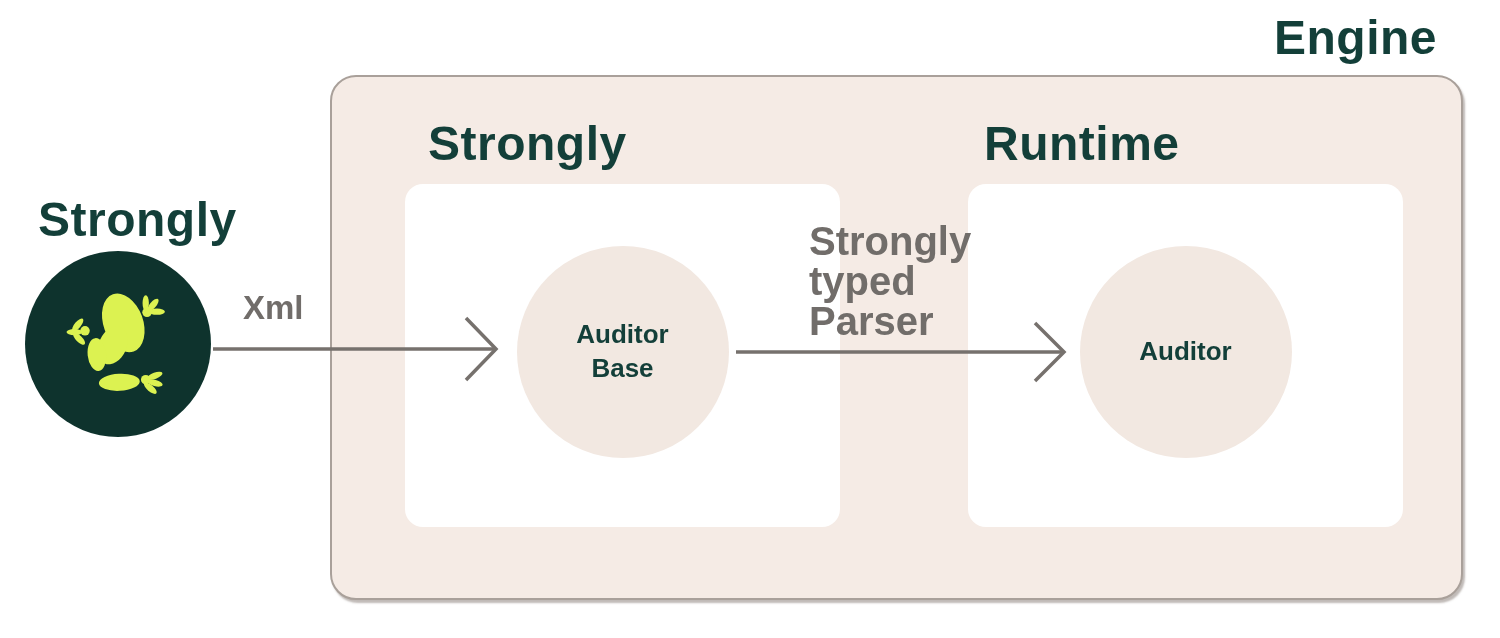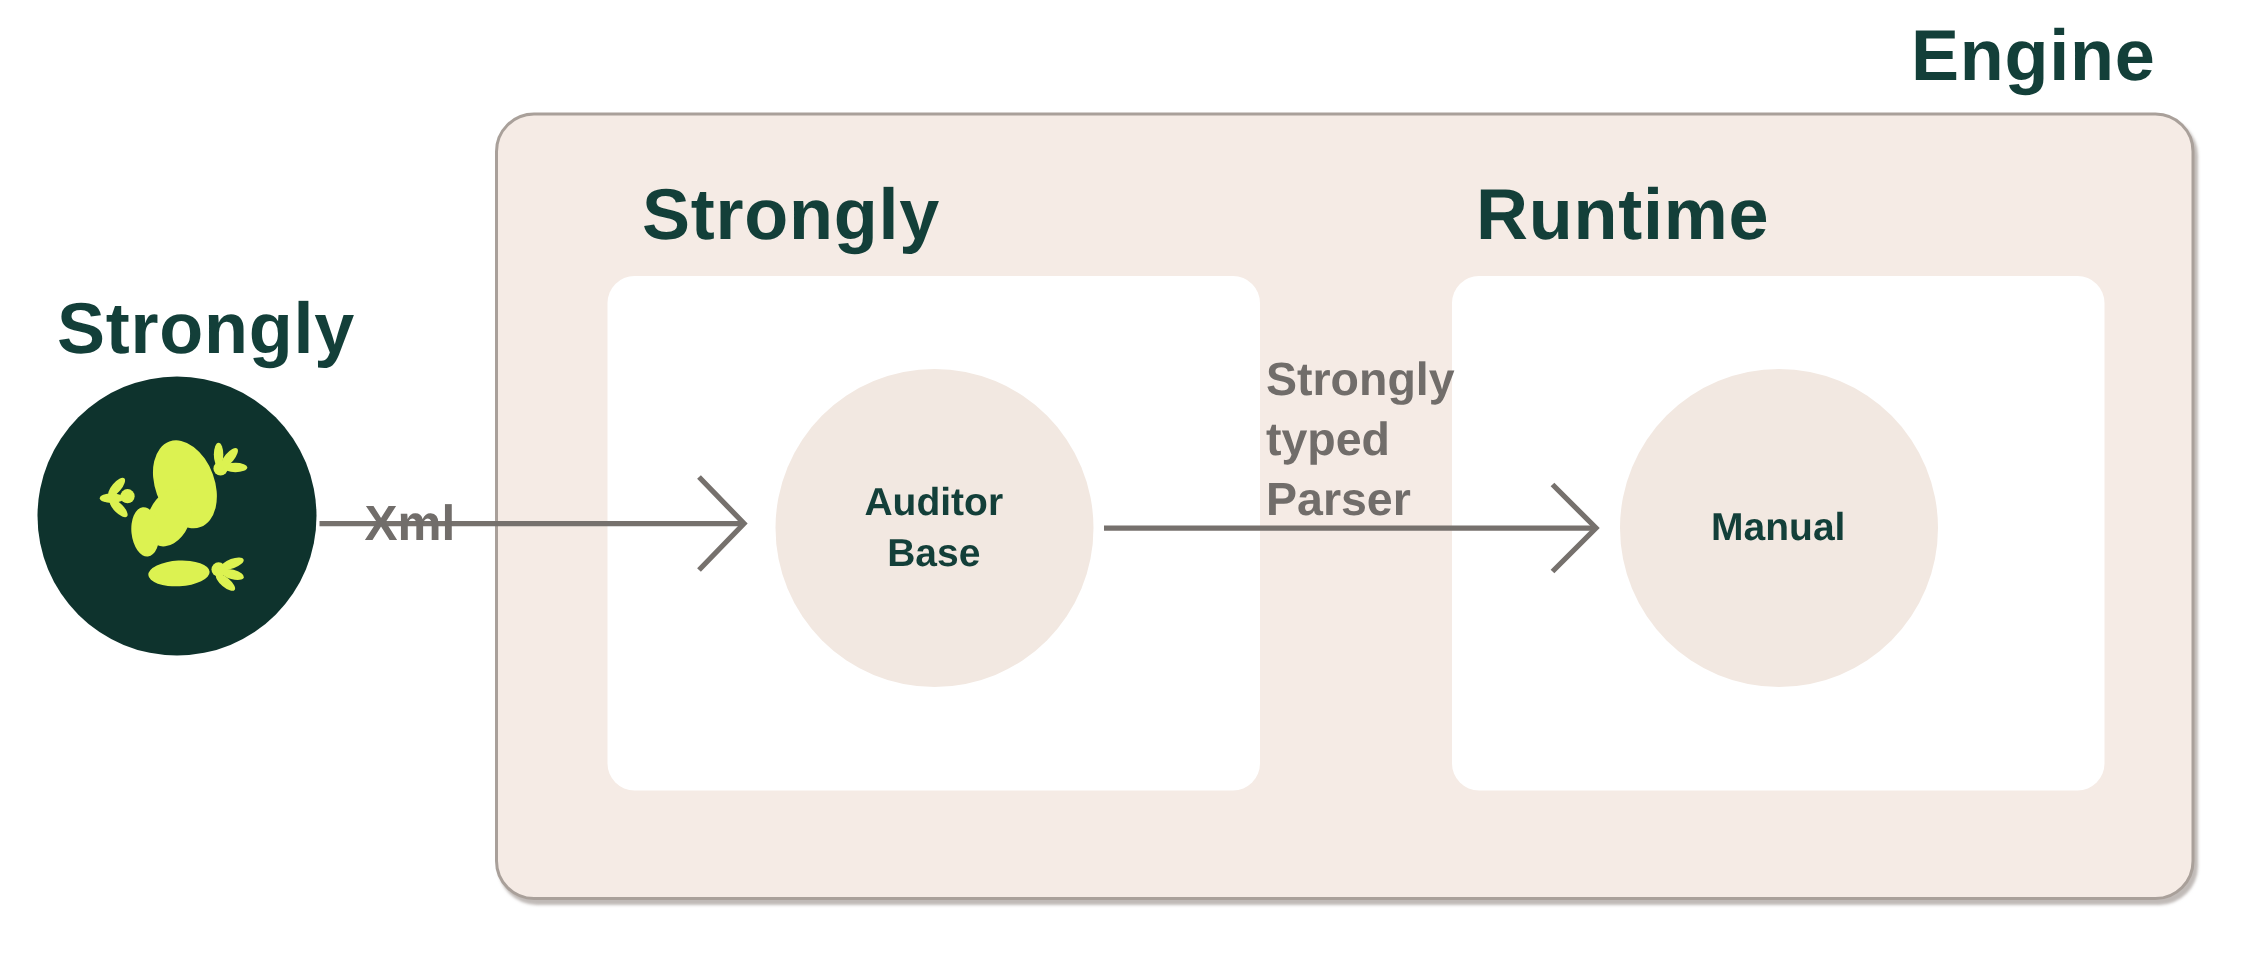--- a/index.html
+++ b/index.html
@@ -87,27 +87,26 @@
     stroke: var(--arrow);
     stroke-width: 3.5;
     fill: none;
   }
 
   .arrow-label {
     position: absolute;
     font-weight: 700;
     color: var(--graytext);
   }
-  #xml-label { left: 243px; top: 289px; font-size: 33px; margin-top: 41px; }
+  #xml-label { left: 243px; top: 289px; font-size: 33px; }
   #parser-label {
-    left: 844px; top: 221px;
-    font-size: 31px;
+    left: 809px; top: 221px;
+    font-size: 40px;
     line-height: 40px;
     width: 155px;
-    margin-top: 12px;
   }
 </style>
 </head>
 <body>
 
 <div class="big-label" id="engine-title">Engine</div>
 
 <div class="engine-box"></div>
 
 <div class="big-label" id="label-generated">Strongly</div>
@@ -115,21 +114,21 @@
 <div class="big-label" id="label-manual">Runtime</div>
 
 <div class="white-panel" id="panel-generated">
   <div class="node-circle" id="node-auditor-base">
     <span class="node-text">Auditor Base</span>
   </div>
 </div>
 
 <div class="white-panel" id="panel-manual">
   <div class="node-circle" id="node-auditor">
-    <span class="node-text">Manual</span>
+    <span class="node-text">Auditor</span>
   </div>
 </div>
 
 <div class="big-label" id="runtime-label">Strongly</div>
 
 <div class="frog-badge">
   <svg viewBox="0 0 100 100" xmlns="http://www.w3.org/2000/svg">
     <g fill="currentColor">
 
       <ellipse cx="54" cy="34" rx="15" ry="23" transform="rotate(-20 54 34)"></ellipse>

